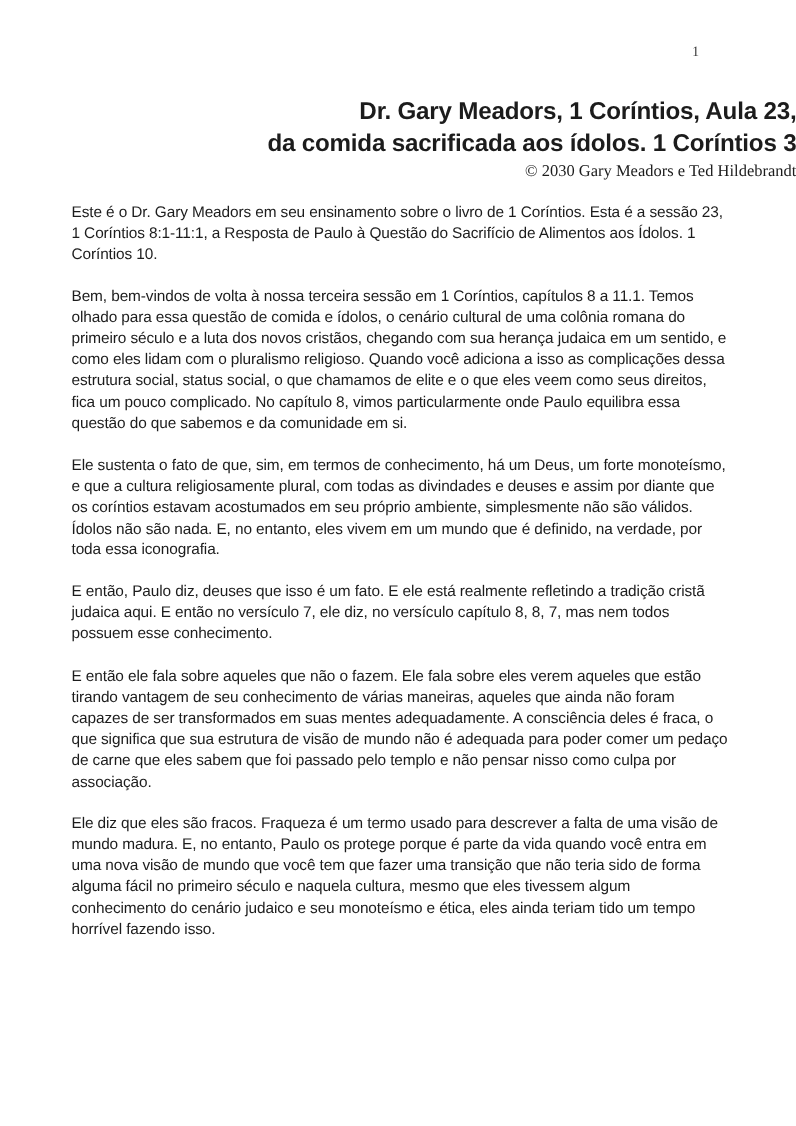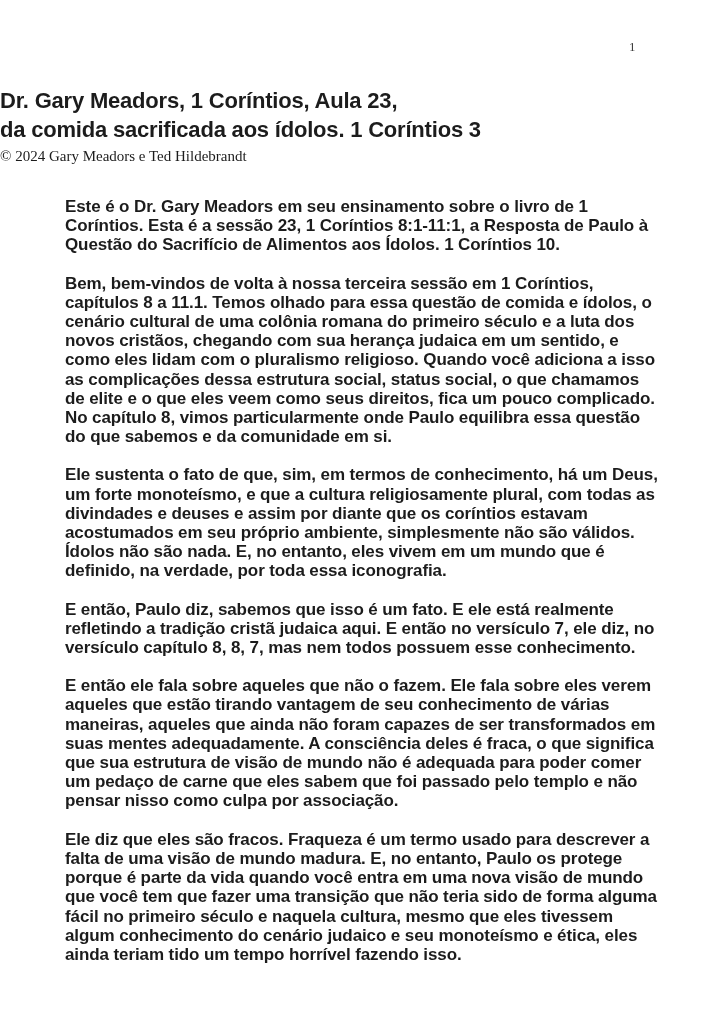--- a/index.html
+++ b/index.html
@@ -18,70 +18,69 @@
     position: absolute;
     top: 39px;
     left: 629px;
     font-family: "Liberation Serif", serif;
     font-size: 13px;
     line-height: 15px;
     color: #3d3d3d;
   }
   .doc-header {
     padding-top: 86px;
-    text-align: left;
+    text-align: right;
   }
   .doc-title {
     margin: 0;
     font-family: "Liberation Sans", sans-serif;
     font-weight: 700;
     font-size: 22px;
     line-height: 29px;
     letter-spacing: -0.2px;
     color: var(--text-color, #141414);
   }
   .title-line { display: block; }
   .copyright {
     margin-top: 3px;
     font-family: "Liberation Serif", serif;
     font-size: 15px;
     line-height: 19px;
     color: var(--text-color, #1c1c1c);
   }
   .content {
-    margin: 31px 62px 0 65px;
+    margin: 17px 62px 0 65px;
     font-family: "Liberation Sans", sans-serif;
-    font-size: 17px;
+    font-size: 14px;
     line-height: 19.2px;
     letter-spacing: -0.1px;
     color: var(--text-color, #1c1c1c);
     text-align: left;
-    font-weight: bold;
   }
   .content p {
     margin: 0 0 19px 0;
   }
 </style>
 </head>
 <body>
 
 <div class="page">
 
   <div class="page-number">1</div>
 
   <header class="doc-header">
     <h1 class="doc-title">
       <span class="title-line">Dr. Gary Meadors, 1 Coríntios, Aula 23,</span>
       <span class="title-line">da comida sacrificada aos ídolos. 1 Coríntios 3</span>
     </h1>
-    <div class="copyright">© 2024 Gary Meadors e Ted Hildebrandt</div>
+    <div class="copyright">© 2030 Gary Meadors e Ted Hildebrandt</div>
   </header>
 
   <main class="content">
     <p>Este é o Dr. Gary Meadors em seu ensinamento sobre o livro de 1 Coríntios. Esta é a sessão 23, 1 Coríntios 8:1-11:1, a Resposta de Paulo à Questão do Sacrifício de Alimentos aos Ídolos. 1 Coríntios 10.</p>
     <p>Bem, bem-vindos de volta à nossa terceira sessão em 1 Coríntios, capítulos 8 a 11.1. Temos olhado para essa questão de comida e ídolos, o cenário cultural de uma colônia romana do primeiro século e a luta dos novos cristãos, chegando com sua herança judaica em um sentido, e como eles lidam com o pluralismo religioso. Quando você adiciona a isso as complicações dessa estrutura social, status social, o que chamamos de elite e o que eles veem como seus direitos, fica um pouco complicado. No capítulo 8, vimos particularmente onde Paulo equilibra essa questão do que sabemos e da comunidade em si.</p>
     <p>Ele sustenta o fato de que, sim, em termos de conhecimento, há um Deus, um forte monoteísmo, e que a cultura religiosamente plural, com todas as divindades e deuses e assim por diante que os coríntios estavam acostumados em seu próprio ambiente, simplesmente não são válidos. Ídolos não são nada. E, no entanto, eles vivem em um mundo que é definido, na verdade, por toda essa iconografia.</p>
-    <p>E então, Paulo diz, sabemos que isso é um fato. E ele está realmente refletindo a tradição cristã judaica aqui. E então no versículo 7, ele diz, no versículo capítulo 8, 8, 7, mas nem todos possuem esse conhecimento.</p>
+    <p>E então, Paulo diz, deuses que isso é um fato. E ele está realmente refletindo a tradição cristã judaica aqui. E então no versículo 7, ele diz, no versículo capítulo 8, 8, 7, mas nem todos possuem esse conhecimento.</p>
     <p>E então ele fala sobre aqueles que não o fazem. Ele fala sobre eles verem aqueles que estão tirando vantagem de seu conhecimento de várias maneiras, aqueles que ainda não foram capazes de ser transformados em suas mentes adequadamente. A consciência deles é fraca, o que significa que sua estrutura de visão de mundo não é adequada para poder comer um pedaço de carne que eles sabem que foi passado pelo templo e não pensar nisso como culpa por associação.</p>
     <p>Ele diz que eles são fracos. Fraqueza é um termo usado para descrever a falta de uma visão de mundo madura. E, no entanto, Paulo os protege porque é parte da vida quando você entra em uma nova visão de mundo que você tem que fazer uma transição que não teria sido de forma alguma fácil no primeiro século e naquela cultura, mesmo que eles tivessem algum conhecimento do cenário judaico e seu monoteísmo e ética, eles ainda teriam tido um tempo horrível fazendo isso.</p>
   </main>
 
 </div>
 
 </body></html>

